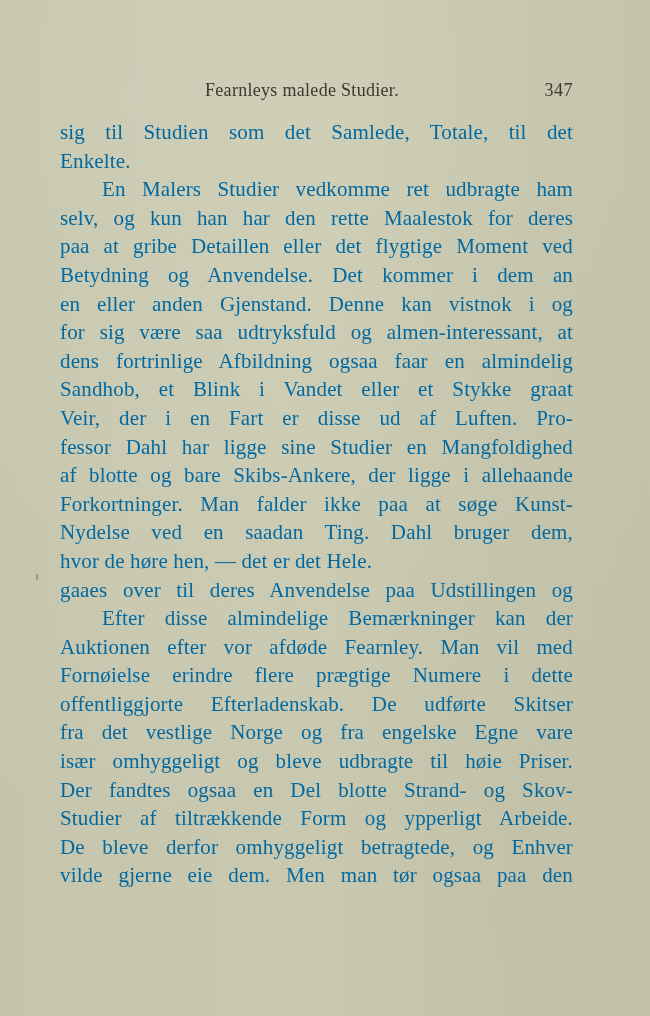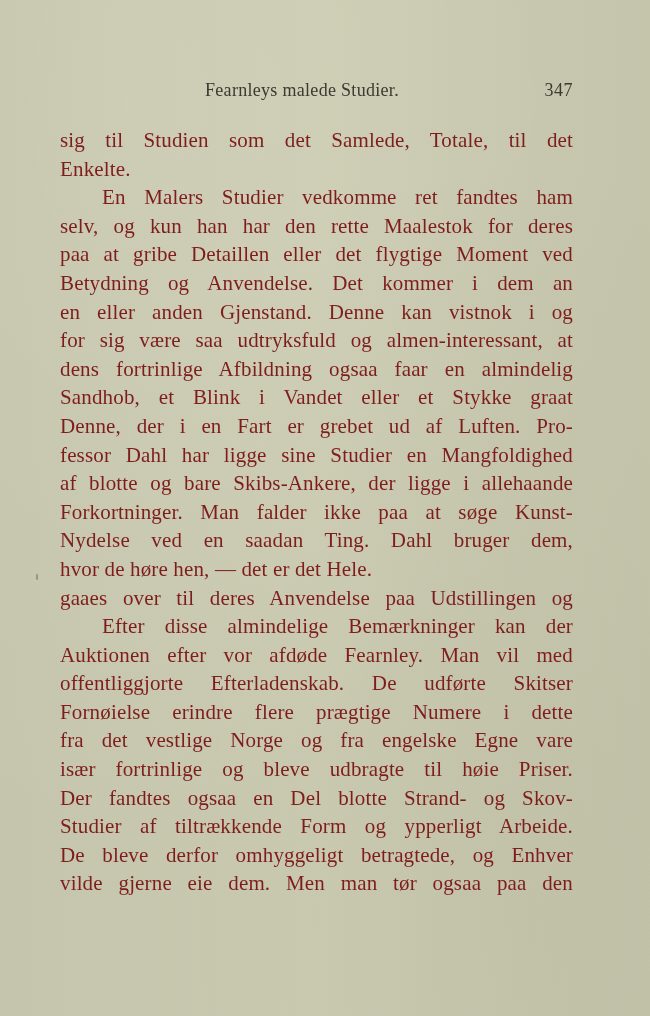--- a/index.html
+++ b/index.html
@@ -41,27 +41,27 @@
       letter-spacing: 0.3px;
     }
     .page-number {
       position: absolute;
       right: 0;
       top: 0;
       letter-spacing: 0.5px;
     }
     .body-text {
       position: absolute;
-      top: 126px;
+      top: 118px;
       left: 60px;
       width: 513px;
       font-family: "Liberation Serif", "DejaVu Serif", serif;
       font-size: 21px;
       line-height: 28.6px;
-      color: #7f1d1d;
+      color: #0369a1;
     }
     .line {
       display: block;
       height: 28.6px;
       white-space: nowrap;
       text-align: justify;
       text-align-last: justify;
       letter-spacing: 0.15px;
     }
     .line.last {
@@ -88,39 +88,39 @@
     <span class="running-title">Fearnleys malede Studier.</span>
     <span class="page-number">347</span>
   </div>
 
   <div class="margin-mark"></div>
 
   <div class="body-text" id="body-text">
 
   <span class="line">sig til Studien som det Samlede, Totale, til det</span>
       <span class="line last">Enkelte.</span>
-      <span class="line indent">En Malers Studier vedkomme ret fandtes ham</span>
+      <span class="line indent">En Malers Studier vedkomme ret udbragte ham</span>
       <span class="line">selv, og kun han har den rette Maalestok for deres</span>
       <span class="line">paa at gribe Detaillen eller det flygtige Moment ved</span>
       <span class="line">Betydning og Anvendelse. Det kommer i dem an</span>
       <span class="line">en eller anden Gjenstand. Denne kan vistnok i og</span>
       <span class="line">for sig være saa udtryksfuld og almen-interessant, at</span>
       <span class="line">dens fortrinlige Afbildning ogsaa faar en almindelig</span>
       <span class="line">Sandhob, et Blink i Vandet eller et Stykke graat</span>
-      <span class="line">Denne, der i en Fart er grebet ud af Luften. Pro-</span>
+      <span class="line">Veir, der i en Fart er disse ud af Luften. Pro-</span>
       <span class="line">fessor Dahl har ligge sine Studier en Mangfoldighed</span>
       <span class="line">af blotte og bare Skibs-Ankere, der ligge i allehaande</span>
       <span class="line">Forkortninger. Man falder ikke paa at søge Kunst-</span>
       <span class="line">Nydelse ved en saadan Ting. Dahl bruger dem,</span>
       <span class="line last">hvor de høre hen, — det er det Hele.</span>
       <span class="line">gaaes over til deres Anvendelse paa Udstillingen og</span>
       <span class="line indent">Efter disse almindelige Bemærkninger kan der</span>
       <span class="line">Auktionen efter vor afdøde Fearnley. Man vil med</span>
+      <span class="line">Fornøielse erindre flere prægtige Numere i dette</span>
       <span class="line">offentliggjorte Efterladenskab. De udførte Skitser</span>
-      <span class="line">Fornøielse erindre flere prægtige Numere i dette</span>
       <span class="line">fra det vestlige Norge og fra engelske Egne vare</span>
-      <span class="line">især fortrinlige og bleve udbragte til høie Priser.</span>
+      <span class="line">især omhyggeligt og bleve udbragte til høie Priser.</span>
       <span class="line">Der fandtes ogsaa en Del blotte Strand- og Skov-</span>
       <span class="line">Studier af tiltrækkende Form og ypperligt Arbeide.</span>
       <span class="line">De bleve derfor omhyggeligt betragtede, og Enhver</span>
       <span class="line">vilde gjerne eie dem. Men man tør ogsaa paa den</span>
     </div>
 </div>
 
 </body></html>

